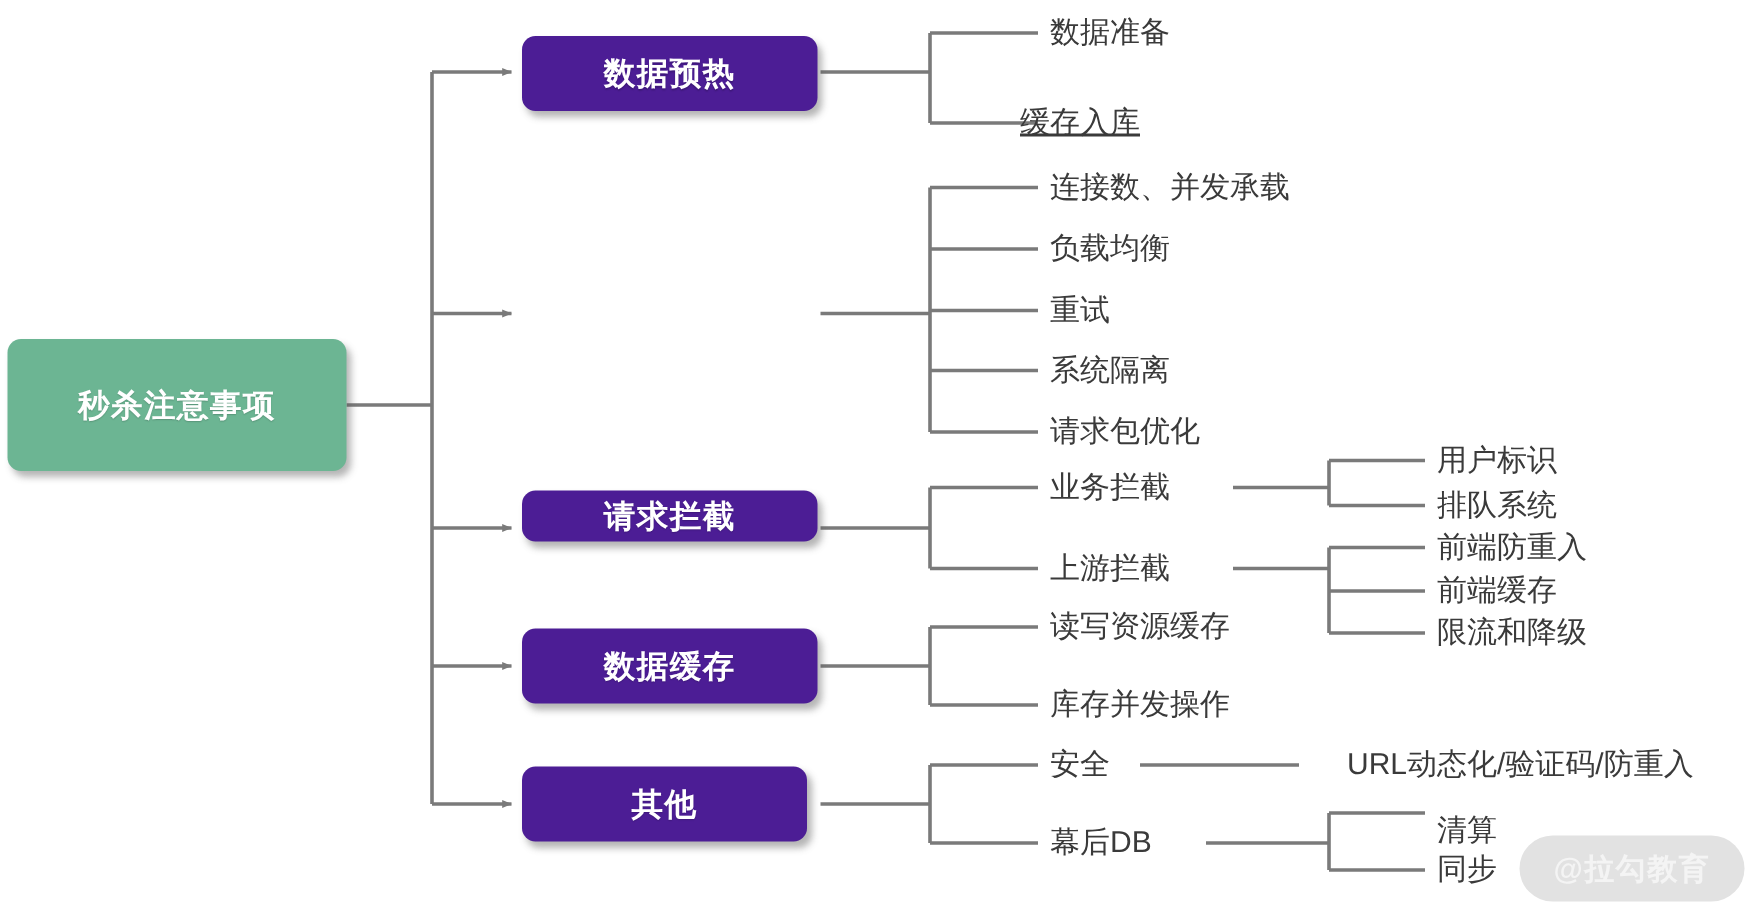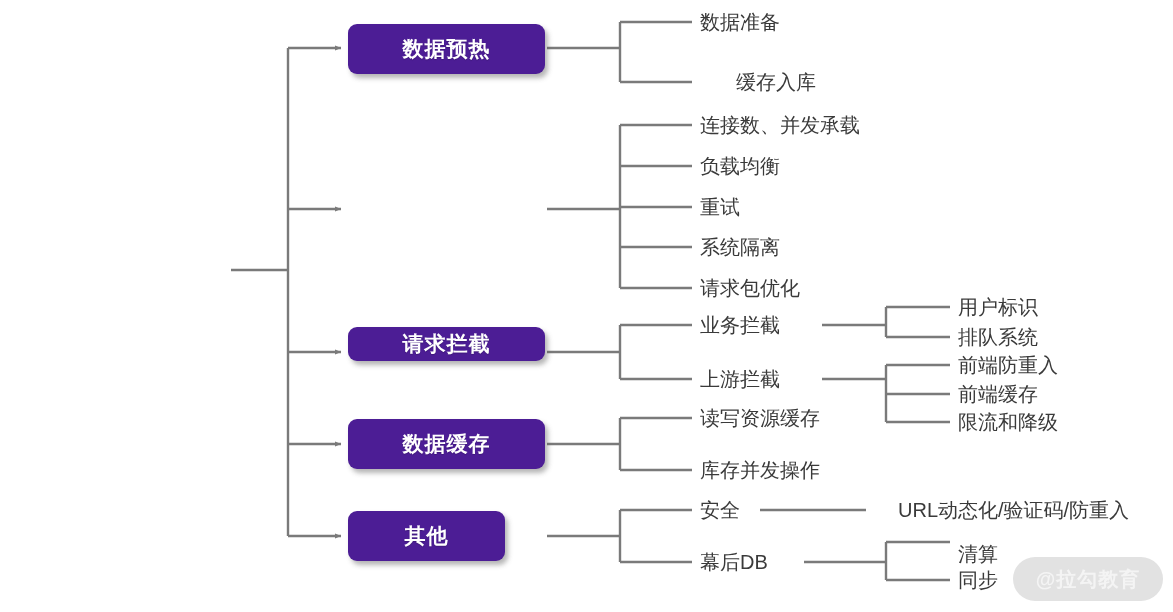--- a/index.html
+++ b/index.html
@@ -136,36 +136,39 @@
 
       <path d="M760,510 L866,510"></path>
 
       <path d="M804,562 L886,562"></path>
       <path d="M886,542 L886,580"></path>
       <path d="M886,542 L950,542"></path>
       <path d="M886,580 L950,580"></path>
     </g>
   </svg>
 
+  <div class="node-box node-root" style="left:5px; top:226px; width:226px; height:88px;">
+    <span>秒杀注意事项</span>
+  </div>
 
   <div class="node-box node-branch" style="left:348px; top:24px; width:197px; height:50px;">
     <span>数据预热</span>
   </div>
   <div class="node-box node-branch" style="left:348px; top:327px; width:197px; height:34px;">
     <span>请求拦截</span>
   </div>
   <div class="node-box node-branch" style="left:348px; top:419px; width:197px; height:50px;">
     <span>数据缓存</span>
   </div>
-  <div class="node-box node-branch" style="left:348px; top:511px; width:157px; height:50px;">
+  <div class="node-box node-branch" style="left:348px; top:511px; width:190px; height:50px;">
     <span>其他</span>
   </div>
 
   <div class="leaf-label" style="left:700px; top:22px;">数据准备</div>
-  <div class="leaf-label" style="left:736px; top:82px;">缓存入库</div>
+  <div class="leaf-label" style="left:680px; top:82px;text-decoration:underline;">缓存入库</div>
 
   <div class="leaf-label" style="left:700px; top:125px;">连接数、并发承载</div>
   <div class="leaf-label" style="left:700px; top:166px;">负载均衡</div>
   <div class="leaf-label" style="left:700px; top:207px;">重试</div>
   <div class="leaf-label" style="left:700px; top:247px;">系统隔离</div>
   <div class="leaf-label" style="left:700px; top:288px;">请求包优化</div>
 
   <div class="leaf-label" style="left:700px; top:325px;">业务拦截</div>
   <div class="leaf-label" style="left:700px; top:379px;">上游拦截</div>
   <div class="leaf-label leaf-l3" style="left:958px; top:307px;">用户标识</div>

